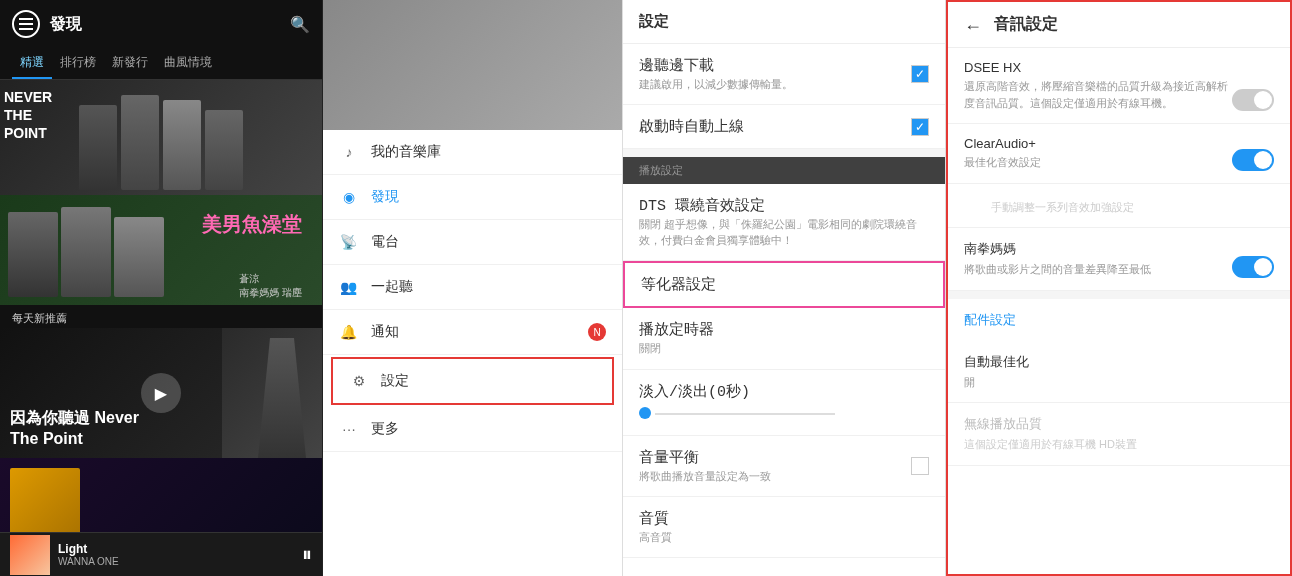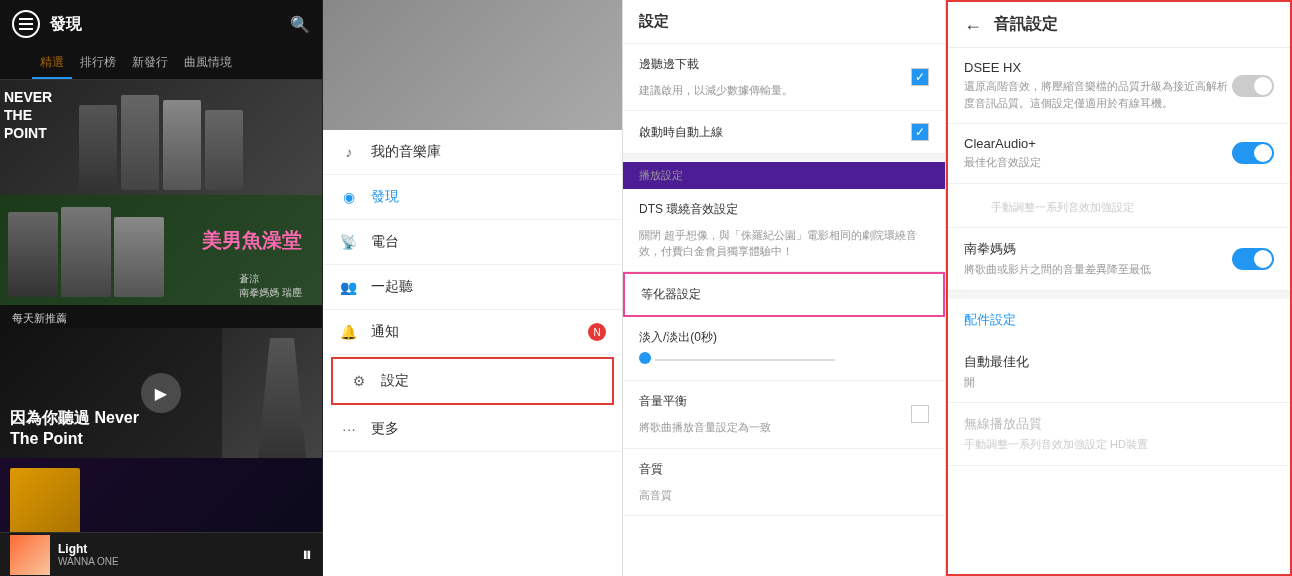--- a/index.html
+++ b/index.html
@@ -70,23 +70,22 @@
     }
 
     .nav-tab {
       color: #aaa;
       font-size: 12px;
       padding: 6px 8px;
       cursor: pointer;
     }
 
     .nav-tab.active {
-      color: #a16207;
+      color: #7dd3fc;
       border-bottom: 2px solid #2196F3;
-      margin-left: 20px;
     }
 
     .content-area {
       flex: 1;
       overflow: hidden;
       position: relative;
     }
 
     .banner-1 {
       height: 115px;
@@ -101,21 +100,21 @@
     .banner-2 {
       height: 115px;
       background: linear-gradient(135deg, #1a3a2a, #2a5a3a);
       position: relative;
       overflow: hidden;
     }
 
     .banner-pink-text {
       position: absolute;
       right: 20px;
-      top: 32px;
+      top: 16px;
       color: #ff69b4;
       font-size: 20px;
       font-weight: bold;
     }
 
     .mini-player {
       height: 44px;
       background: #1a1a1a;
       display: flex;
       align-items: center;
@@ -271,28 +270,29 @@
       display: flex;
       align-items: center;
       justify-content: space-between;
     }
 
     .settings-item-info {
       flex: 1;
     }
 
     .settings-item-title {
-      font-size: 12px;
+      font-size: 15px;
       color: #333;
+      font-family: Liberation Mono, monospace;
     }
 
     .settings-item-sub {
       font-size: 11px;
       color: #999;
-      margin-top: 10px;
+      margin-top: 2px;
       line-height: 1.4;
     }
 
     .settings-checkbox {
       width: 18px;
       height: 18px;
       border: 1px solid #ccc;
       background: #2196F3;
       display: flex;
       align-items: center;
@@ -370,21 +370,21 @@
 
     .audio-content {
       flex: 1;
       overflow-y: auto;
     }
 
     .audio-item {
       padding: 12px 16px;
       border-bottom: 1px solid #f0f0f0;
       display: flex;
-      align-items: center;
+      align-items: flex-end;
       justify-content: space-between;
     }
 
     .audio-item-info {
       flex: 1;
     }
 
     .audio-item-title {
       font-size: 13px;
       color: #333;
@@ -660,36 +660,42 @@
     </div>
 
     <div class="settings-item">
       <div class="settings-item-info">
         <div class="settings-item-title">啟動時自動上線</div>
       </div>
       <div class="settings-checkbox">✓</div>
     </div>
 
     <div class="section-divider"></div>
-    <div style="padding:6px 16px;font-size:11px;color:#999;background:#4c1d95;">播放設定</div>
+    <div style="padding:6px 16px;font-size:11px;color:#999;background:#404040;">播放設定</div>
 
     <div class="settings-item">
       <div class="settings-item-info">
         <div class="settings-item-title">DTS 環繞音效設定</div>
         <div class="settings-item-sub">關閉
 超乎想像，與「侏羅紀公園」電影相同的劇院環繞音效，付費白金會員獨享體驗中！</div>
       </div>
     </div>
 
     <div class="settings-item eq-box-highlight" style="position:relative;">
       <div class="settings-item-info">
         <div class="settings-item-title">等化器設定</div>
       </div>
     </div>
 
+    <div class="settings-item">
+      <div class="settings-item-info">
+        <div class="settings-item-title">播放定時器</div>
+        <div class="settings-item-sub">關閉</div>
+      </div>
+    </div>
 
     <div class="settings-item">
       <div class="settings-item-info">
         <div class="settings-item-title">淡入/淡出(0秒)</div>
         <div style="margin-top:4px;">
           <div class="range-dot"></div>
           <div style="display:inline-block;width:180px;height:2px;background:#ddd;vertical-align:middle;"></div>
         </div>
       </div>
     </div>
@@ -756,17 +762,17 @@
     <div class="audio-item">
       <div class="audio-item-info">
         <div class="audio-item-title">自動最佳化</div>
         <div class="audio-item-sub">開</div>
       </div>
     </div>
 
     <div class="audio-item">
       <div class="audio-item-info">
         <div class="audio-item-title" style="color:#bbb;">無線播放品質</div>
-        <div class="audio-item-sub" style="color:#ccc;">手動調整一系列音效加強設定 HD裝置</div>
+        <div class="audio-item-sub" style="color:#ccc;">這個設定僅適用於有線耳機 HD裝置</div>
       </div>
     </div>
   </div>
 </div>
 
 </body></html>

